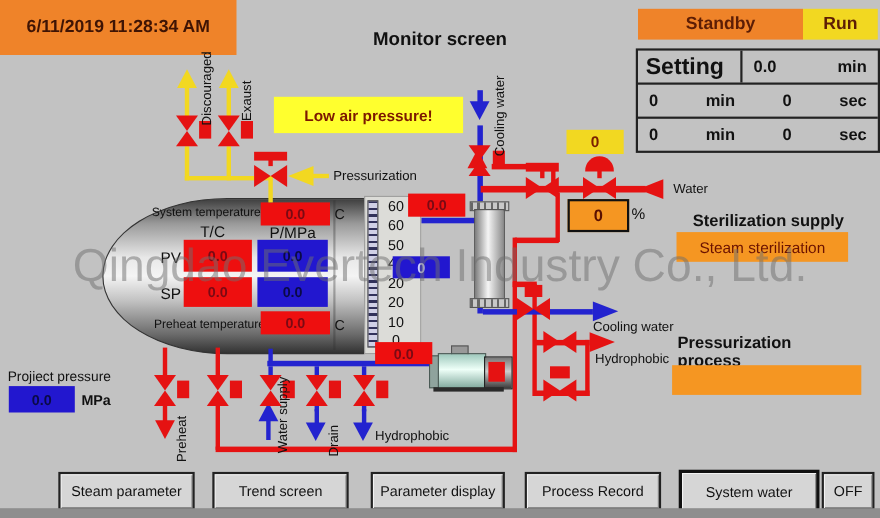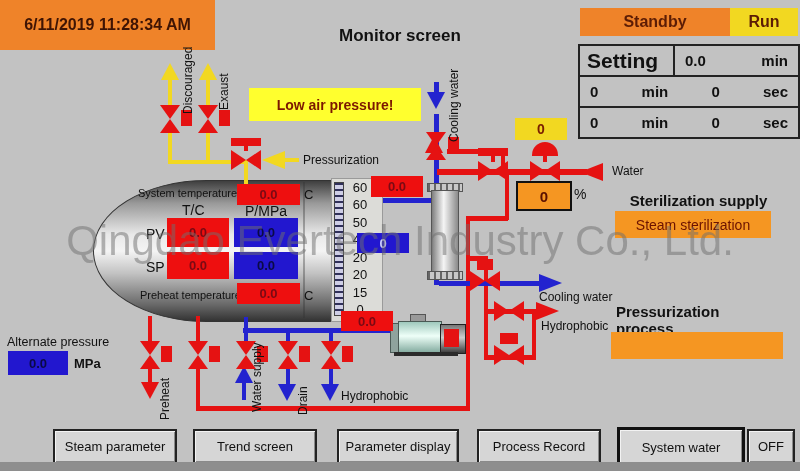--- a/index.html
+++ b/index.html
@@ -97,21 +97,21 @@
 <div class="abs" style="left:331px;top:178px;width:50px;height:142px;background:#dcdcd8;border:1px solid #9a9a9a;z-index:4"></div>
 <div class="abs" style="left:334px;top:182px;width:8px;height:132px;z-index:5;border:1px solid #444;
             background:#cfcfe6 repeating-linear-gradient(180deg,#30305a 0 2px,transparent 2px 6px)"></div>
 <div class="abs" style="left:344px;top:180px;width:32px;height:137px;z-index:5;display:flex;flex-direction:column;justify-content:space-between;align-items:center;font-size:13px">
   <span>60</span>
   <span>60</span>
   <span>50</span>
   <span>40</span>
   <span>20</span>
   <span>20</span>
-  <span>15</span>
+  <span>10</span>
   <span>0</span>
 </div>
 <div class="blue-box" style="left:357px;top:233px;width:52px;height:20px;font-size:13px;z-index:6;color:#cfd2ff">0</div>
 <div class="red-box" style="left:371px;top:176px;width:52px;height:21px;font-size:13px;z-index:6">0.0</div>
 <div class="red-box" style="left:341px;top:311px;width:52px;height:20px;font-size:13px;z-index:6">0.0</div>
 
 <div class="py" style="left:168px;top:79px;width:4px;height:28px"></div>
 <div class="py" style="left:206px;top:79px;width:4px;height:28px"></div>
 <div class="py" style="left:168px;top:133px;width:4px;height:31px"></div>
 <div class="py" style="left:206px;top:133px;width:4px;height:31px"></div>
@@ -265,21 +265,21 @@
 
 <div class="abs flexc" style="left:515px;top:118px;width:52px;height:22px;background:#f2d821;font-weight:bold;font-size:14px;color:#7a2000">0</div>
 <div class="abs flexc" style="left:516px;top:181px;width:52px;height:26px;background:#f59622;border:2px solid #111;font-weight:bold;font-size:15px;color:#5a1000">0</div>
 <div class="lbl" style="left:574px;top:186px;font-size:14px">%</div>
 
 <div class="abs flexc" style="left:616px;top:192px;width:165px;height:17px;font-size:15px;font-weight:bold">Sterilization supply</div>
 <div class="abs flexc" style="left:615px;top:211px;width:156px;height:27px;background:#f59622;font-size:14px;font-weight:normal;color:#6b1200">Steam sterilization</div>
 <div class="abs flexc" style="left:616px;top:311px;width:165px;height:17px;font-size:15px;font-weight:bold">Pressurization process</div>
 <div class="abs flexc" style="left:611px;top:332px;width:172px;height:27px;background:#f59622;font-size:14px;font-weight:bold;color:#6b1200"></div>
 
-<div class="lbl" style="left:7px;top:335px;font-size:12.5px">Alternate pressure</div>
+<div class="lbl" style="left:7px;top:335px;font-size:12.5px">Projiect pressure</div>
 <div class="blue-box" style="left:8px;top:351px;width:60px;height:24px;font-size:13px">0.0</div>
 <div class="lbl" style="left:74px;top:356px;font-size:13px;font-weight:bold">MPa</div>
 
 <div class="vlabel" style="left:181px;top:38px;height:76px">Discouraged</div>
 <div class="vlabel" style="left:217px;top:52px;height:58px">Exaust</div>
 <div class="lbl" style="left:303px;top:153px">Pressurization</div>
 <div class="vlabel" style="left:447px;top:46px;height:96px">Cooling water</div>
 <div class="lbl" style="left:612px;top:164px">Water</div>
 <div class="lbl" style="left:539px;top:290px">Cooling water</div>
 <div class="lbl" style="left:541px;top:319px">Hydrophobic</div>

